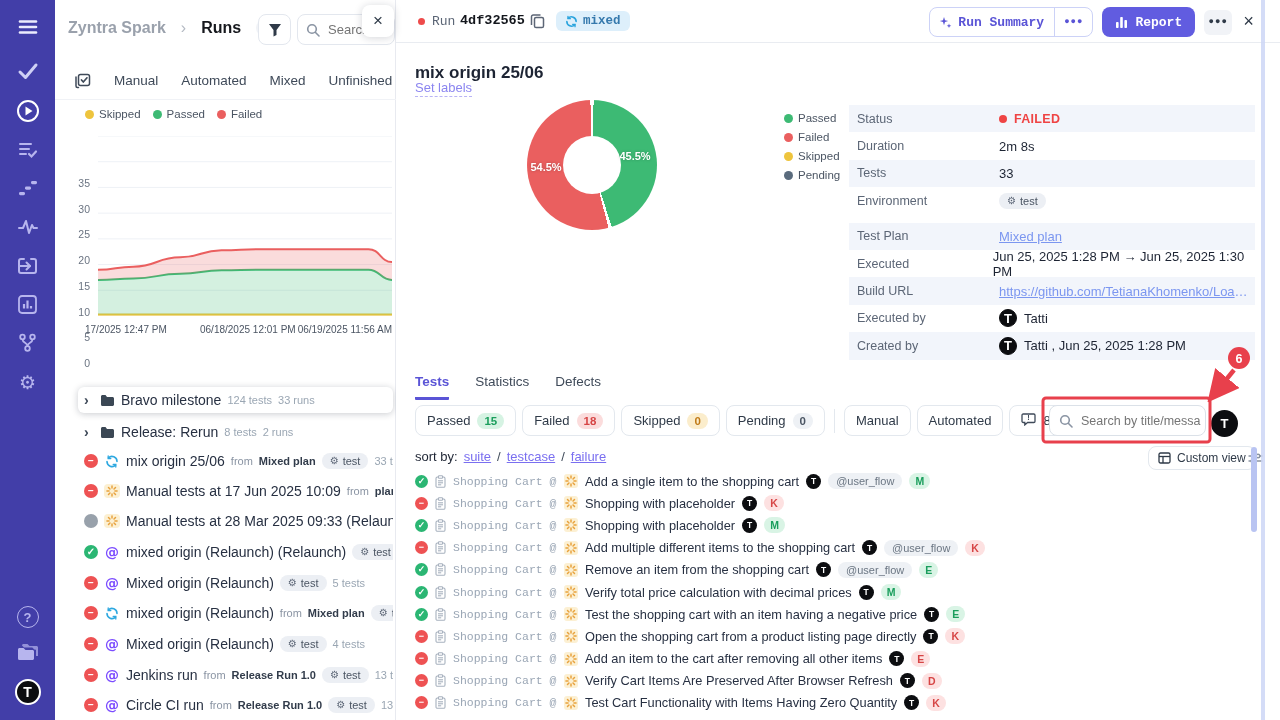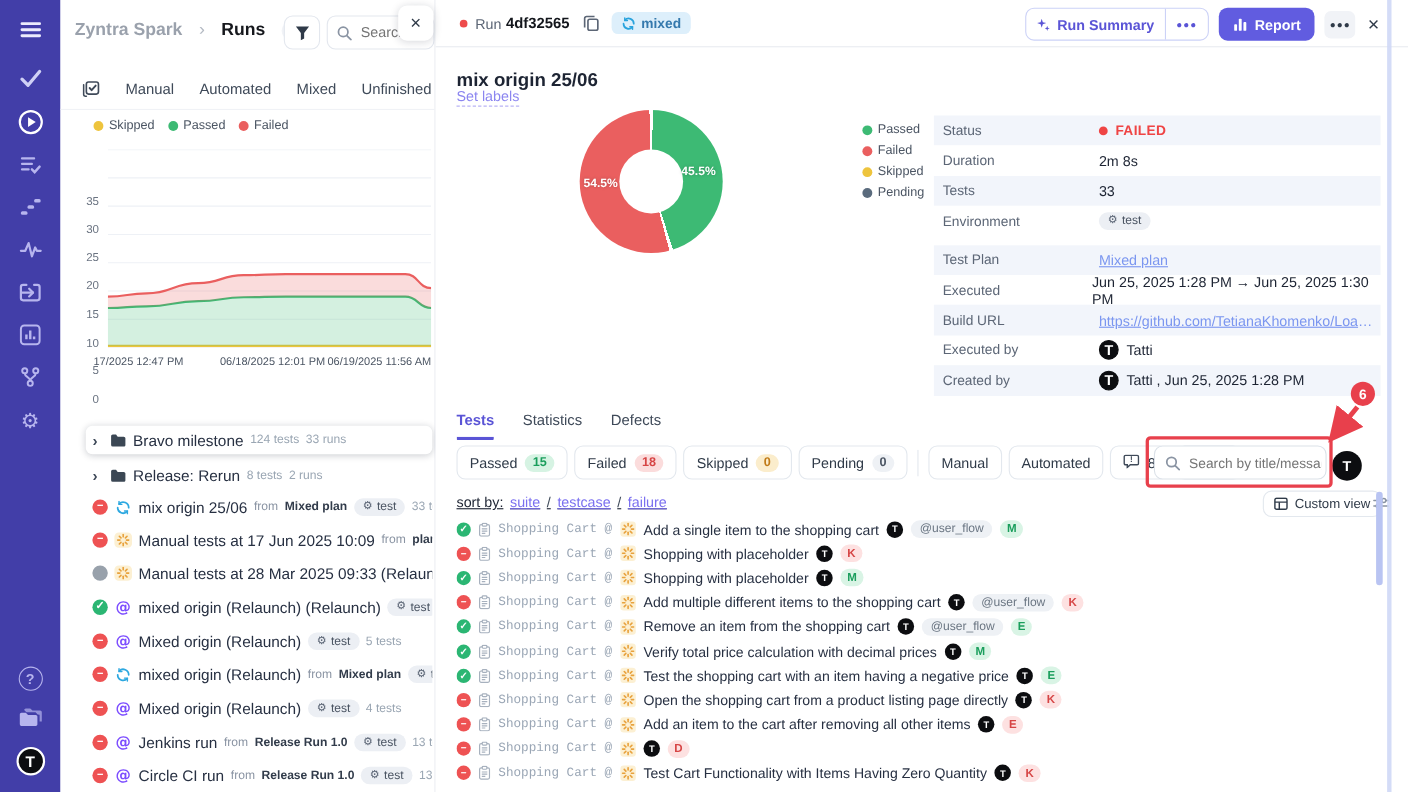--- a/index.html
+++ b/index.html
@@ -58,21 +58,21 @@
   .kind.manual{background:#fcf0d3;border-radius:4px;padding:1px;}
   .rtitle{font-size:14px;color:#273042;}
   .from-label{font-size:11px;color:#8a94a3;}
   .from-val{font-size:11px;font-weight:bold;color:#323c4b;}
   .meta{font-size:11px;color:#9aa6b3;}
   .envpill{display:inline-flex;align-items:center;gap:4px;background:#eceff4;border-radius:10px;
            font-size:11px;color:#4b5563;padding:2px 8px;}
   .gearg{font-size:10px;color:#5c6676;line-height:1;}
   
   .main{position:absolute;left:396px;top:0;width:884px;height:720px;background:#fff;}
-  .topbar{position:absolute;left:0;top:0;width:884px;height:43px;border-bottom:1px solid #e9ecf1;}
+  .topbar{position:absolute;left:0;top:0;width:884px;height:43px;border-bottom:1px solid #e9ecf1;font-family:Liberation Mono, monospace;}
   .rdot{position:absolute;left:22px;top:18px;width:7px;height:7px;border-radius:50%;background:#ee4b4b;}
   .runlbl{position:absolute;left:36px;top:14px;font-size:13px;color:#5c6676;}
   .runid{position:absolute;left:64px;top:13px;font-size:13.5px;font-weight:bold;color:#13161c;}
   .copyic{position:absolute;left:134px;top:13px;cursor:pointer;}
   .mixbadge{position:absolute;left:160px;top:11px;display:flex;align-items:center;gap:5px;background:#ddeffb;
             border-radius:6px;padding:3px 9px;font-size:12.5px;color:#3579ad;font-weight:bold;}
   .actions{position:absolute;right:24px;top:7px;display:flex;align-items:center;gap:9px;}
   .btn-summary{display:flex;align-items:center;height:30px;border:1px solid #ccd2f7;border-radius:8px;color:#5a54d6;
                font-size:13px;font-weight:bold;background:#fff;cursor:pointer;}
   .btn-summary .lab{padding:0 10px 0 8px;display:flex;gap:6px;align-items:center;}
@@ -117,21 +117,21 @@
   .cbadge.red{background:#fbdcdc;color:#d64545;}
   .cbadge.yellow{background:#fbedcc;color:#c07a17;}
   .cbadge.gray{background:#eef1f5;color:#4b5563;}
   .vdiv{width:1px;height:24px;background:#e3e8ee;margin:0 3px;}
   .msearch{position:absolute;left:653px;top:405px;width:157px;height:31px;border:1px solid #dbe1e8;border-radius:8px;background:#fff;}
   .msearch input{position:absolute;left:29px;top:0;width:124px;height:29px;border:0;outline:0;font-size:12.5px;
                  color:#333;font-family:"Liberation Sans",sans-serif;background:transparent;}
   .msearch .mag{left:9px;top:8px;}
   .havatar{position:absolute;left:815px;top:410px;width:27px;height:27px;border-radius:50%;background:#0c0d10;color:#fff;
            font-weight:bold;font-size:13px;display:flex;align-items:center;justify-content:center;cursor:pointer;}
-  .sortrow{position:absolute;left:19px;top:449px;font-size:13px;color:#1d2433;display:flex;gap:6px;align-items:center;text-decoration:underline;}
+  .sortrow{position:absolute;left:19px;top:449px;font-size:13px;color:#1d2433;display:flex;gap:6px;align-items:center;}
   .slink{color:#7a6ff0;text-decoration:underline;cursor:pointer;}
   .ssep{color:#3f4a59;}
   .customview{position:absolute;left:752px;top:446px;height:24px;border:1px solid #e3e8ee;border-radius:8px;background:#fff;
               display:flex;align-items:center;gap:6px;padding:0 9px;font-size:12px;color:#2f3a48;cursor:pointer;}
   .sliders{position:absolute;left:852px;top:451px;cursor:pointer;}
   
   .tlist{position:absolute;left:19px;top:470px;right:32px;}
   .trow{display:flex;align-items:center;gap:7px;height:22.2px;white-space:nowrap;overflow:hidden;cursor:pointer;}
   .trow .st{width:13px;height:13px;min-width:13px;font-size:9px;}
   .suite{width:104px;min-width:104px;overflow:hidden;font-family:"Liberation Mono",monospace;font-size:11.5px;color:#9aa6b5;}
@@ -926,20 +926,21 @@
               <line x1="6.5" y1="1" x2="6.5" y2="3.3"></line>
               <line x1="6.5" y1="9.7" x2="6.5" y2="12"></line>
               <line x1="1" y1="6.5" x2="3.3" y2="6.5"></line>
               <line x1="9.7" y1="6.5" x2="12" y2="6.5"></line>
               <line x1="2.7" y1="2.7" x2="4.3" y2="4.3"></line>
               <line x1="8.7" y1="8.7" x2="10.3" y2="10.3"></line>
               <line x1="10.3" y1="2.7" x2="8.7" y2="4.3"></line>
               <line x1="2.7" y1="10.3" x2="4.3" y2="8.7"></line>
             </svg>
           </span>
+          <span class="ttitle">Verify Cart Items Are Preserved After Browser Refresh</span>
           <span class="sava">T</span>
           <span class="lb red">D</span>
         </div>
         <div class="trow">
           <span class="st failed">−</span>
           <span style="display: flex;">
             <svg width="11" height="13" viewBox="0 0 11 13" fill="none" stroke="#a7b1be" stroke-width="1.1">
               <rect x="1" y="2" width="9" height="10.3" rx="1.4"></rect>
               <rect x="3.4" y="0.7" width="4.2" height="2.6" rx="0.8" fill="#fff"></rect>
               <line x1="3" y1="5.8" x2="8" y2="5.8"></line>

